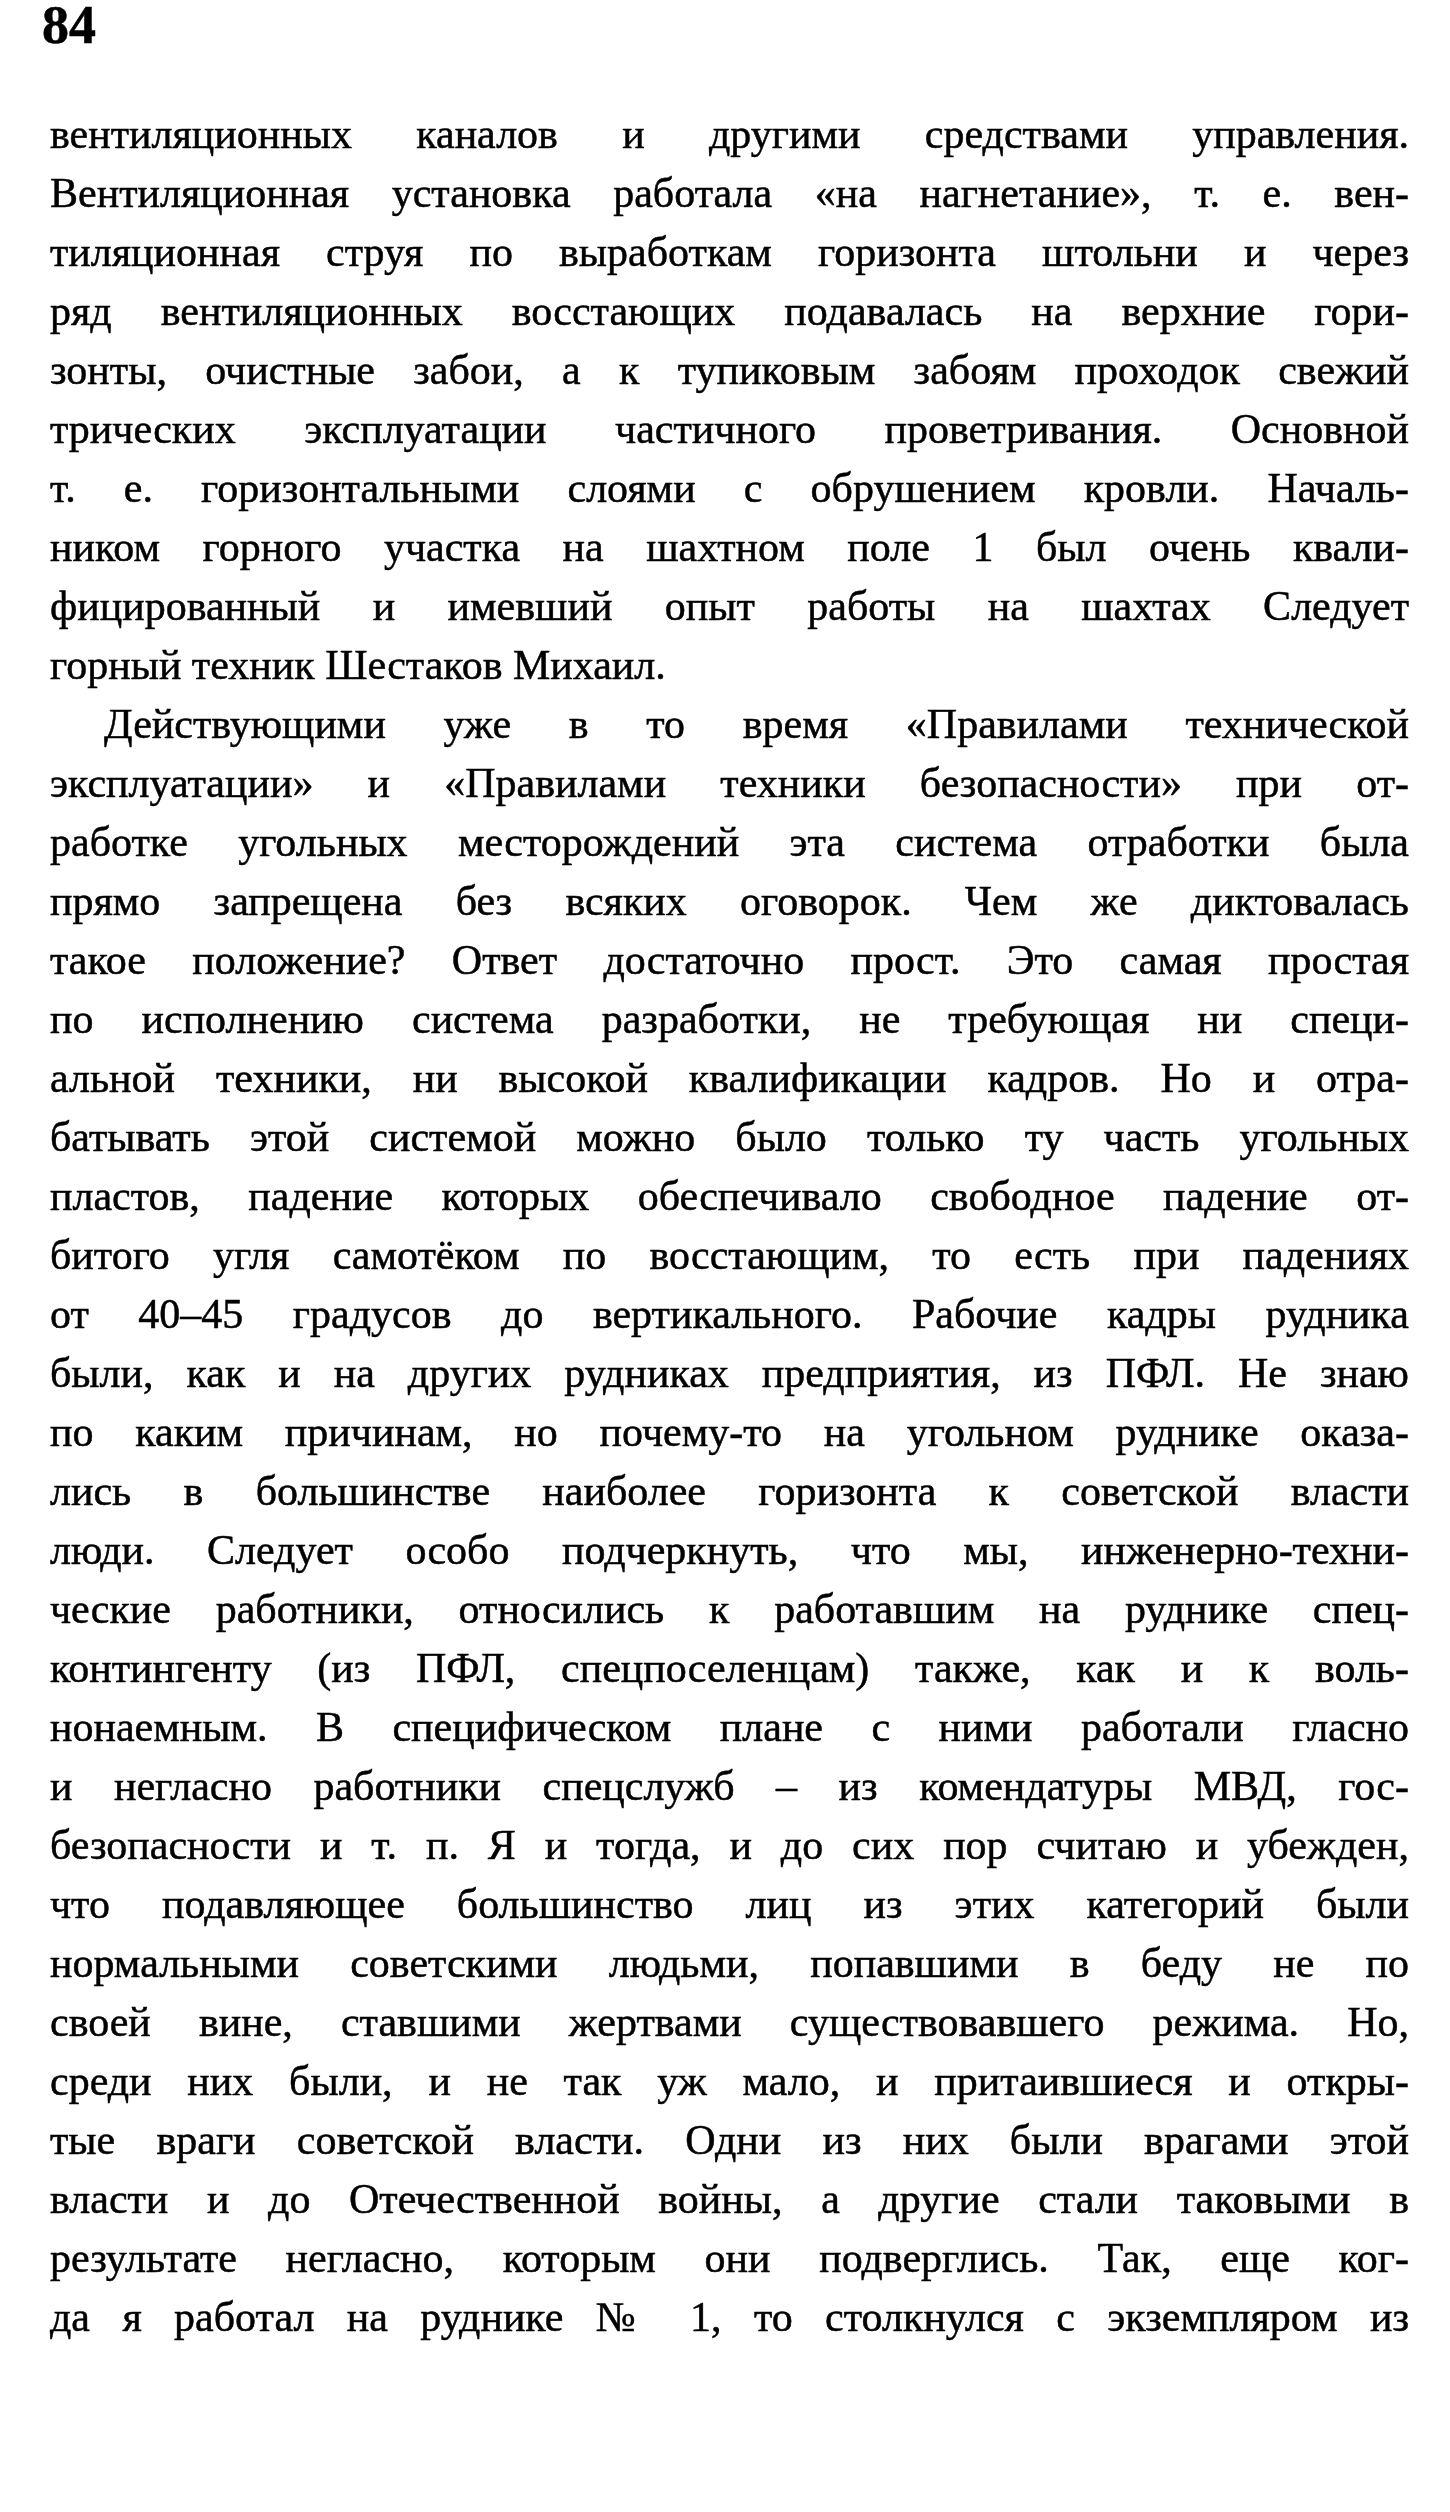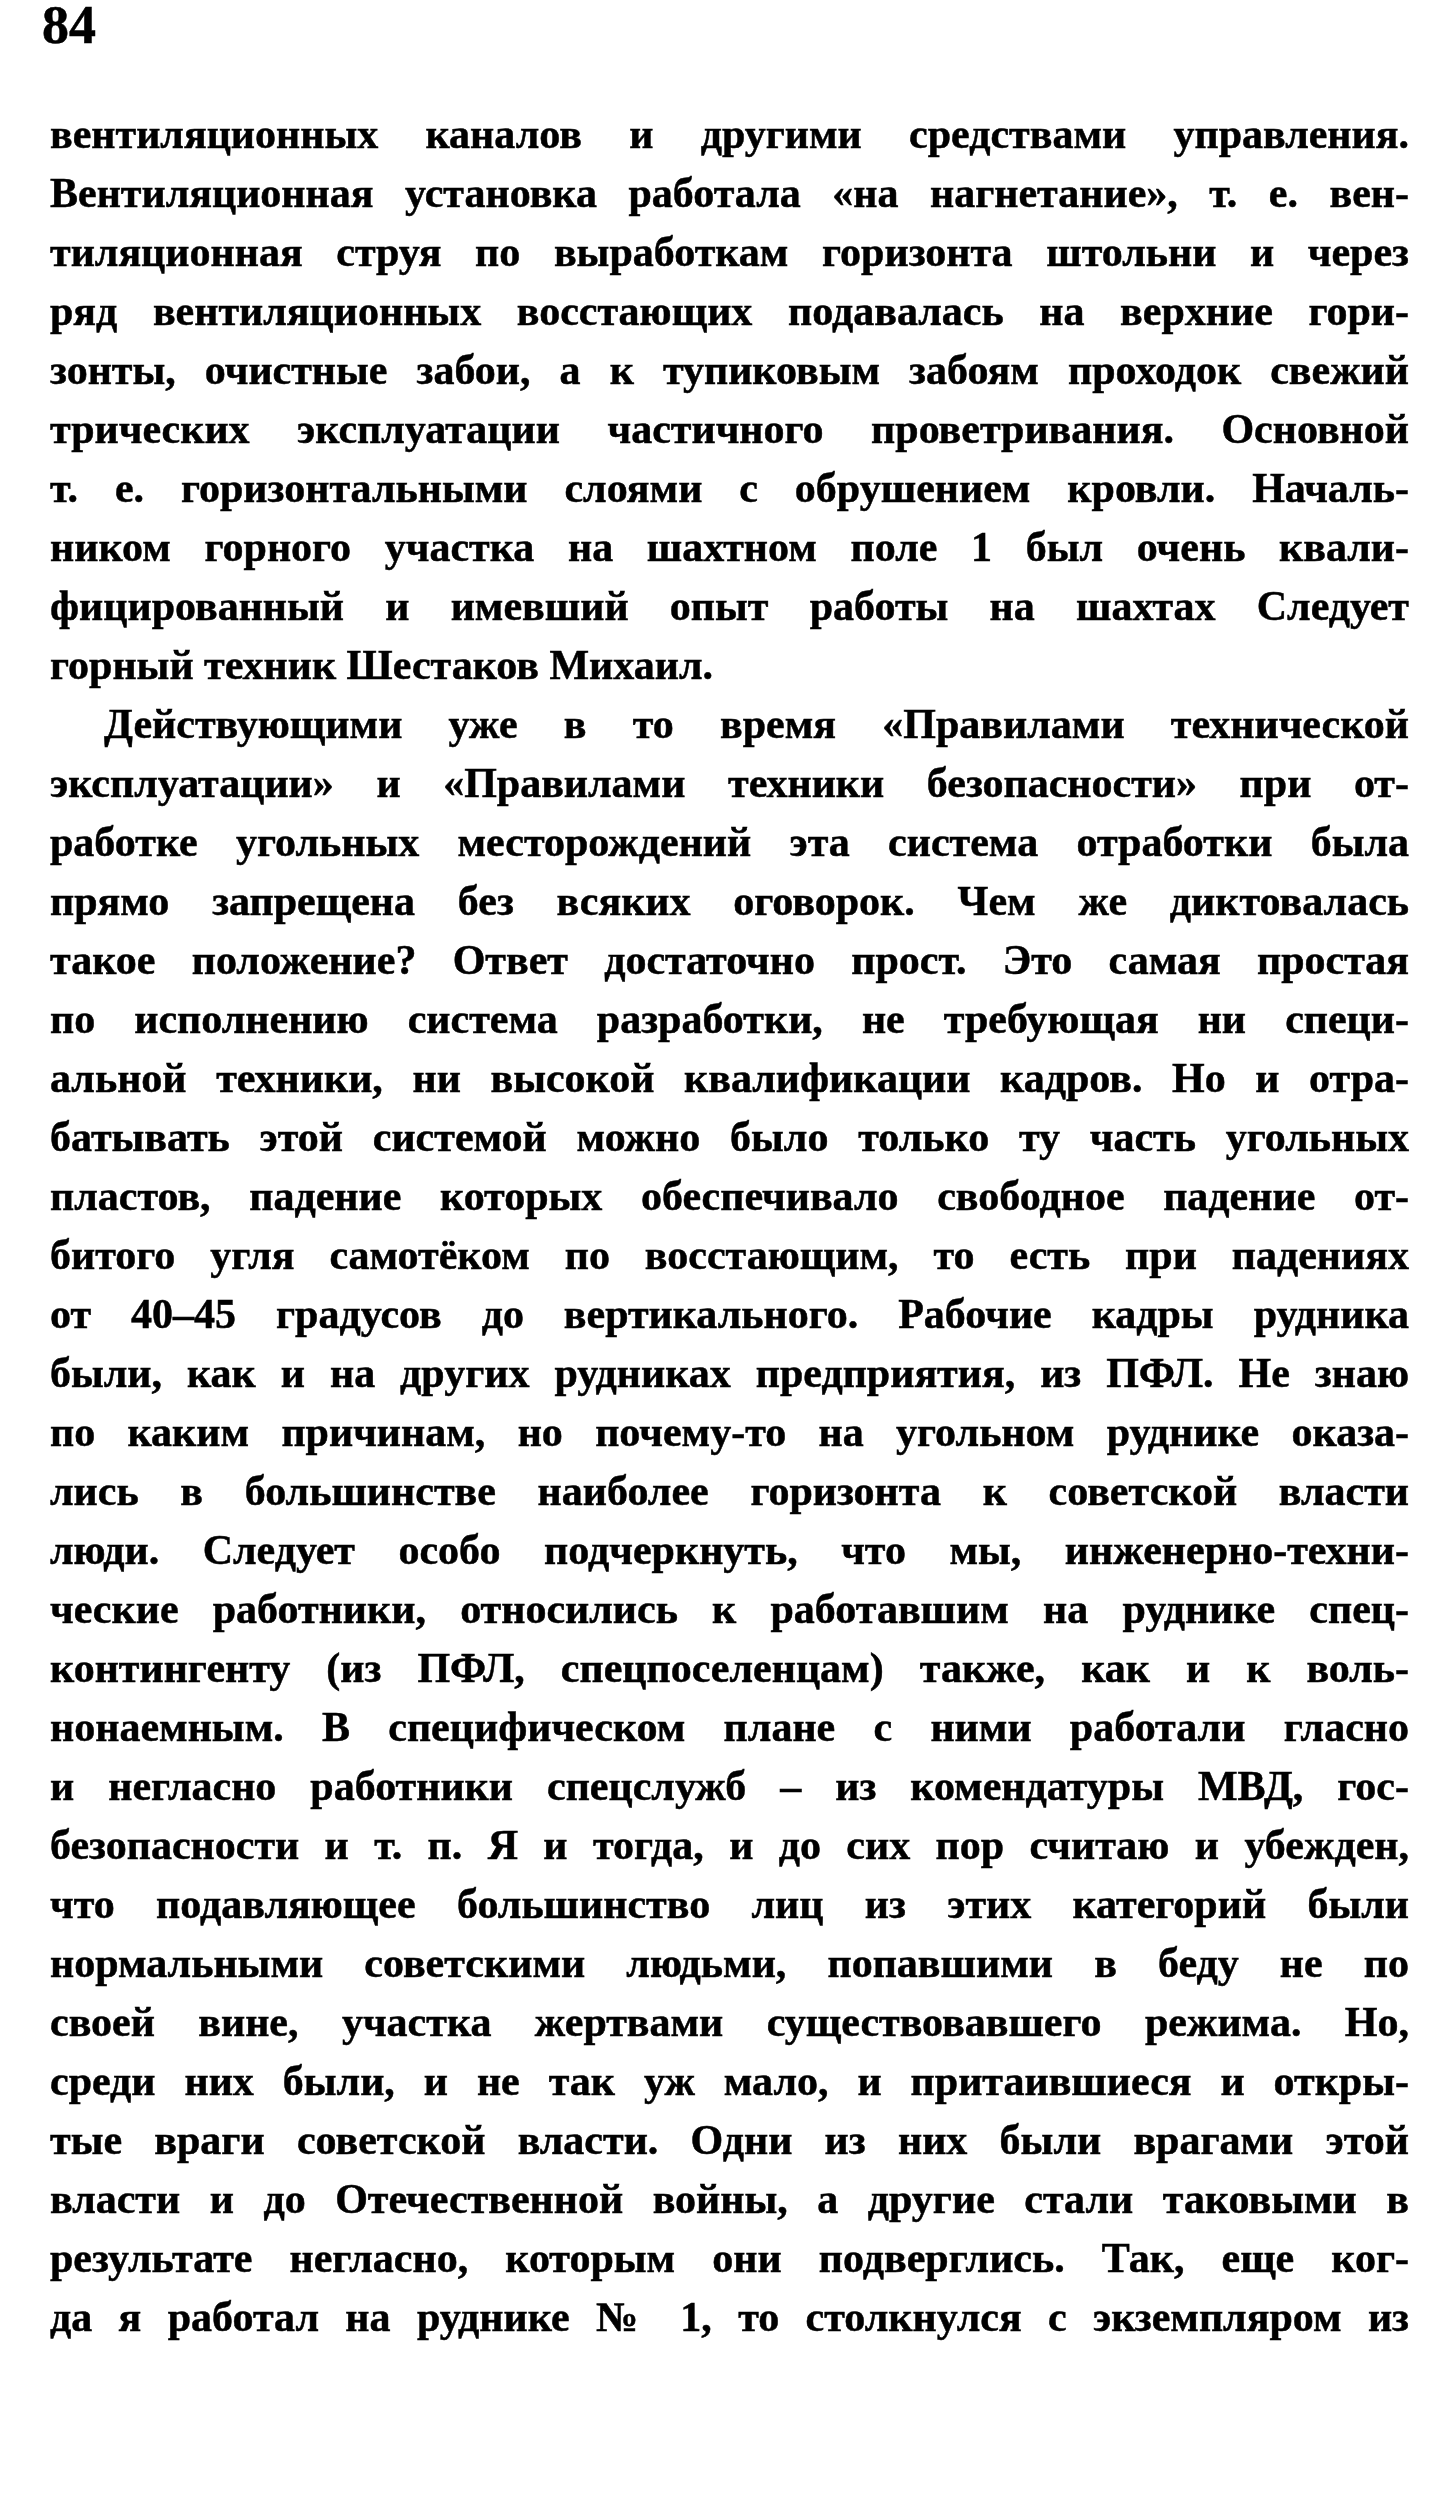--- a/index.html
+++ b/index.html
@@ -19,21 +19,20 @@
     font-size: 54px;
     font-weight: 700;
     line-height: 51px;
     -webkit-text-stroke: 0.5px #000;
   }
   .text-block {
     position: absolute;
     left: 50px;
     top: 105px;
     width: 1359px;
-    font-weight: bold;
   }
   .line {
     height: 59px;
     line-height: 59px;
     font-size: 42px;
     text-align: justify;
     text-align-last: justify;
     -webkit-text-stroke: 0.5px #000;
     overflow: visible;
   }
@@ -71,20 +70,20 @@
     <div class="line">по каким причинам, но почему-то на угольном руднике оказа-</div>
     <div class="line">лись в большинстве наиболее горизонта к советской власти</div>
     <div class="line">люди. Следует особо подчеркнуть, что мы, инженерно-техни-</div>
     <div class="line">ческие работники, относились к работавшим на руднике спец-</div>
     <div class="line">контингенту (из ПФЛ, спецпоселенцам) также, как и к воль-</div>
     <div class="line">нонаемным. В специфическом плане с ними работали гласно</div>
     <div class="line">и негласно работники спецслужб – из комендатуры МВД, гос-</div>
     <div class="line">безопасности и т. п. Я и тогда, и до сих пор считаю и убежден,</div>
     <div class="line">что подавляющее большинство лиц из этих категорий были</div>
     <div class="line">нормальными советскими людьми, попавшими в беду не по</div>
-    <div class="line">своей вине, участка жертвами существовавшего режима. Но,</div>
+    <div class="line">своей вине, ставшими жертвами существовавшего режима. Но,</div>
     <div class="line">среди них были, и не так уж мало, и притаившиеся и откры-</div>
     <div class="line">тые враги советской власти. Одни из них были врагами этой</div>
     <div class="line">власти и до Отечественной войны, а другие стали таковыми в</div>
     <div class="line">результате негласно, которым они подверглись. Так, еще ког-</div>
     <div class="line">да я работал на руднике № 1, то столкнулся с экземпляром из</div>
   </div>
 
 
 </body></html>

